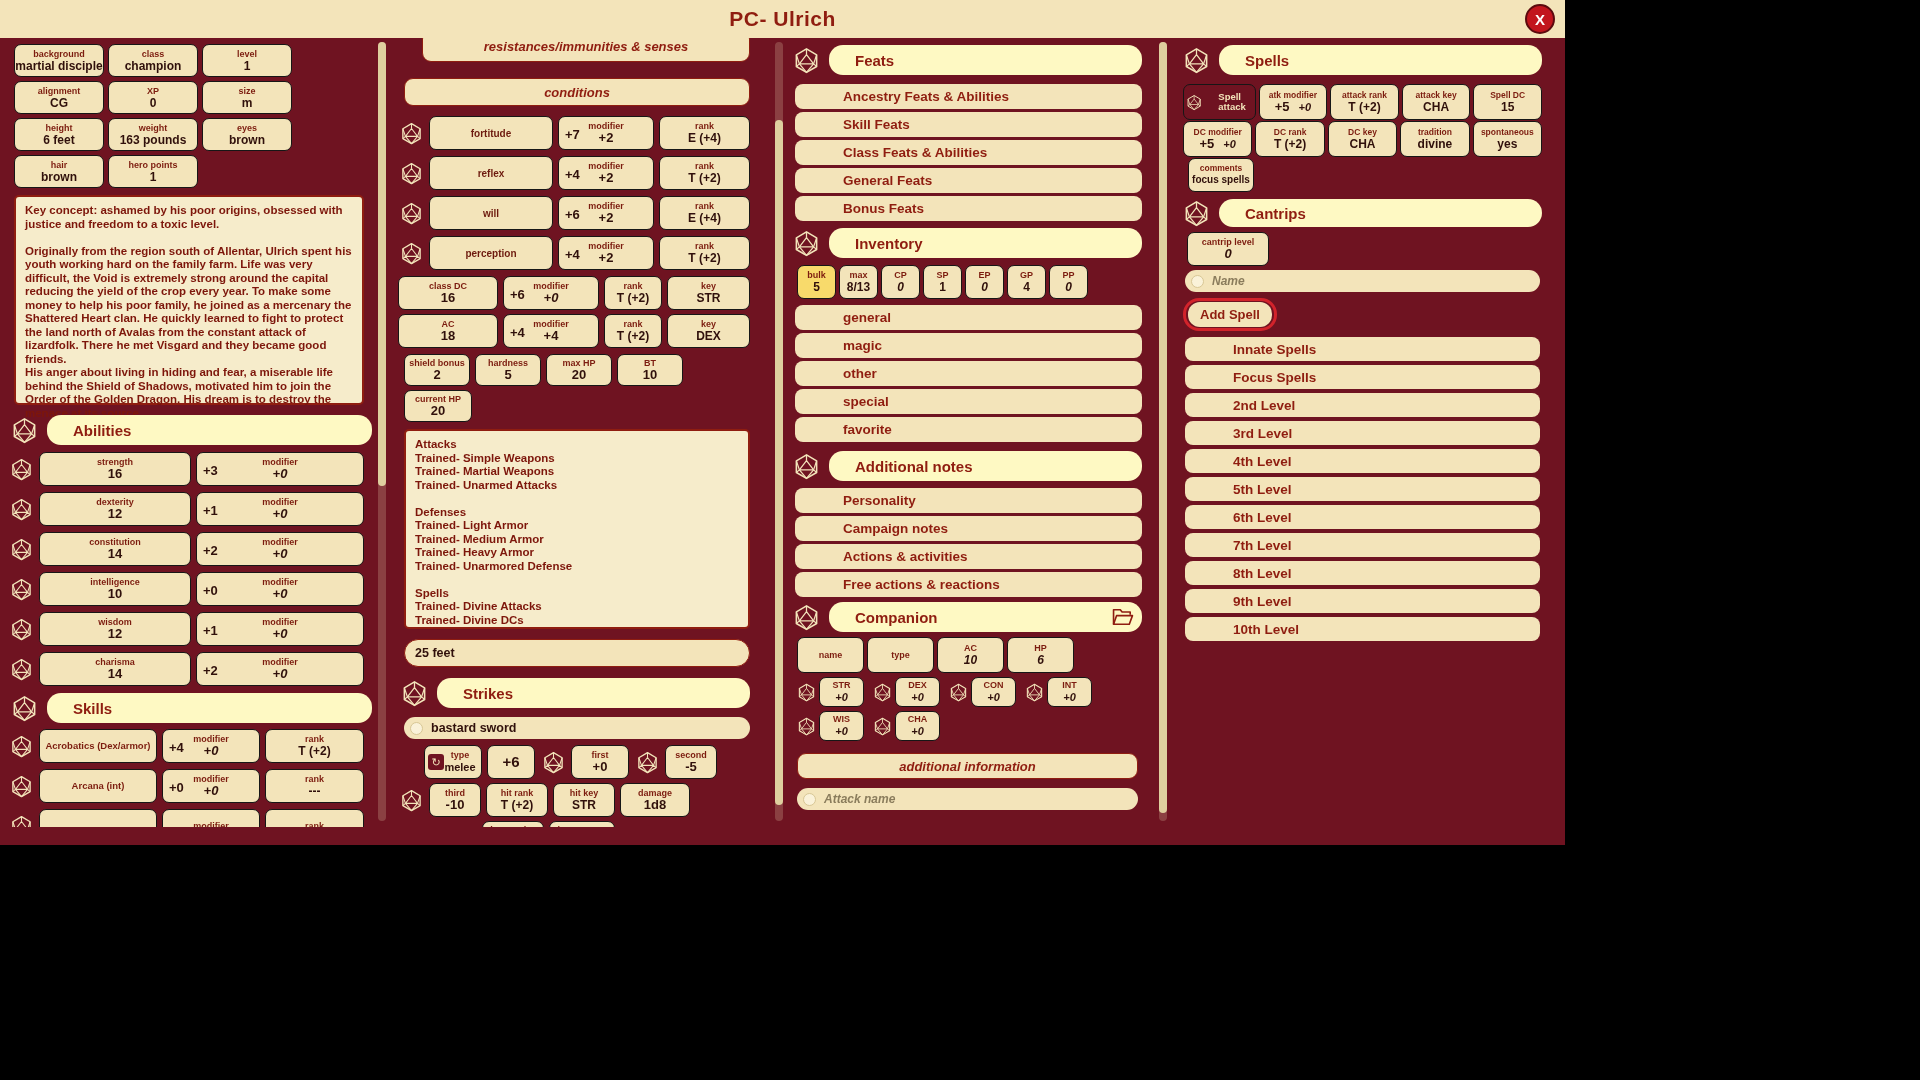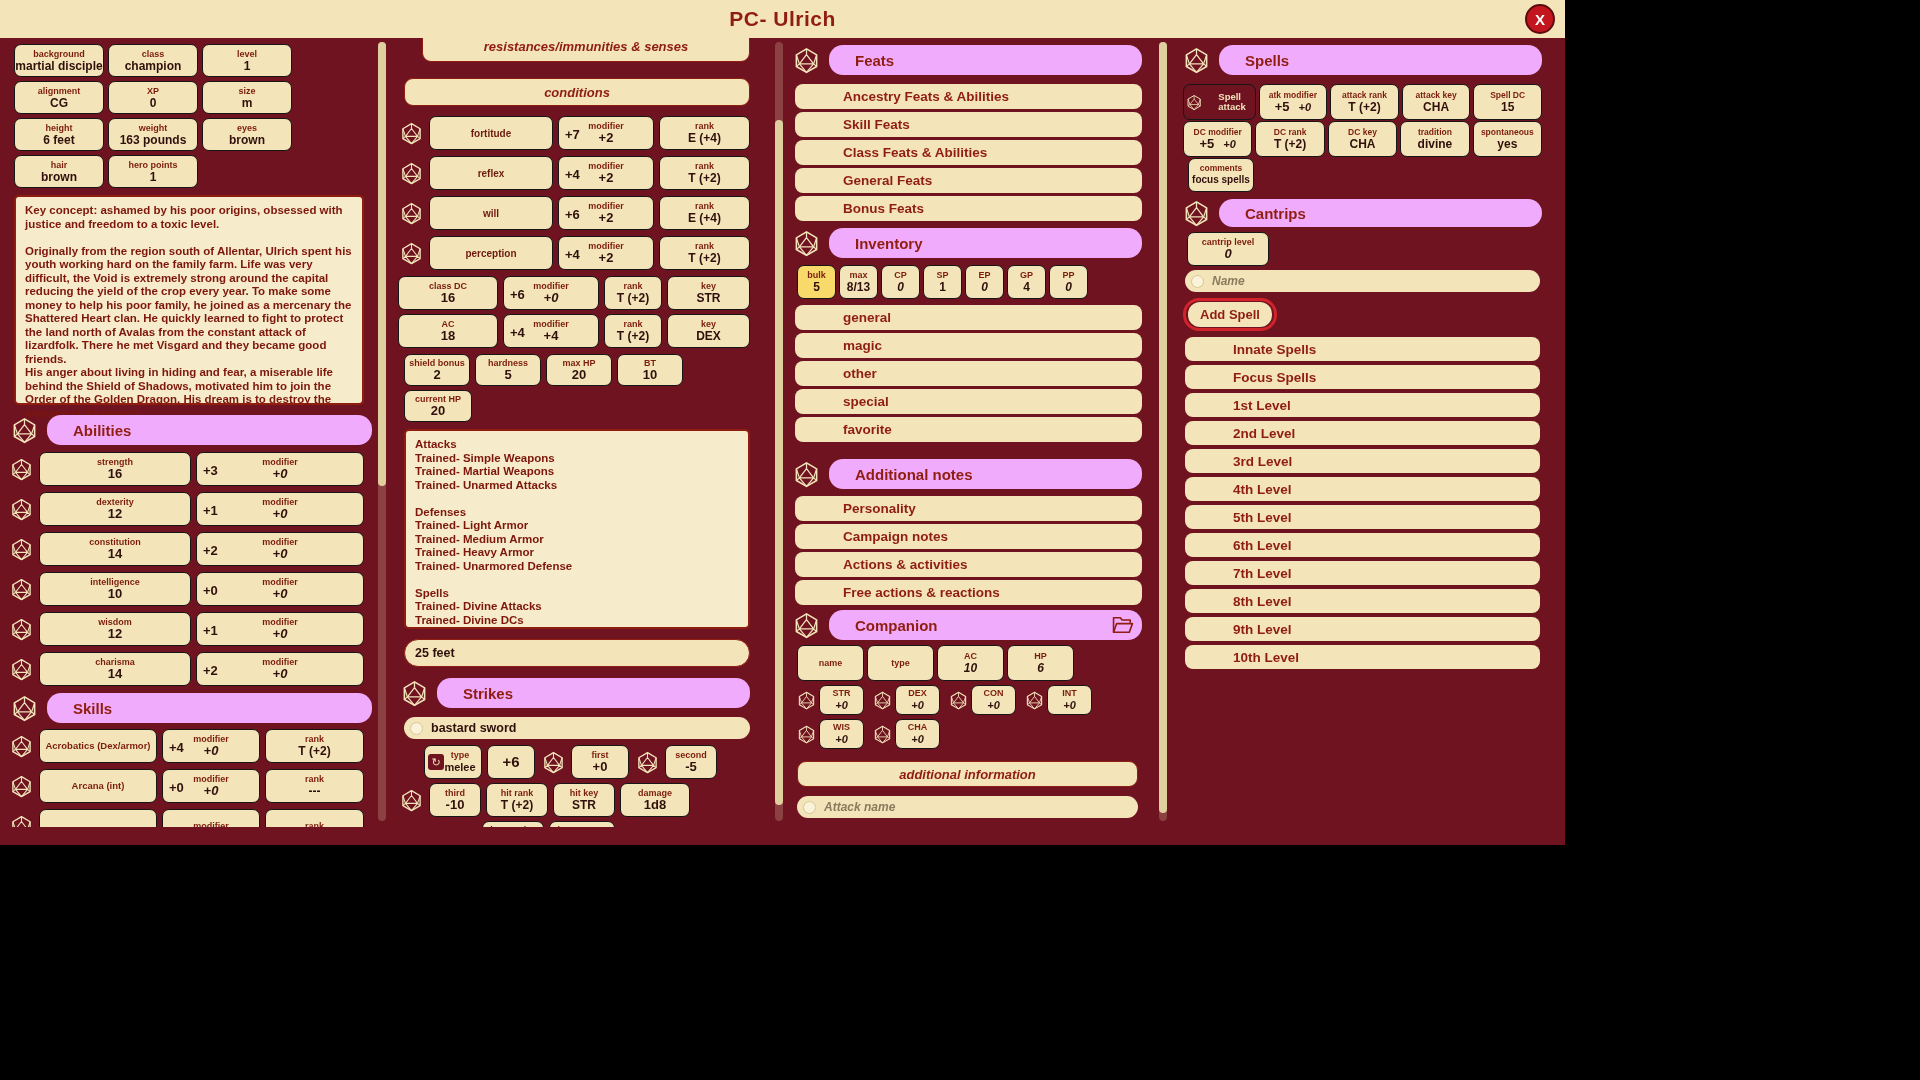--- a/index.html
+++ b/index.html
@@ -36,21 +36,21 @@
   .iconslot { width:26px; display:flex; align-items:center; justify-content:center; flex:0 0 auto; }
   .d20 { color:#f3e4ba; display:inline-flex; }
   .d20 svg { width:100%; height:100%; }
   .d20-lg { width:27px; height:27px; }
   .d20-sm { width:23px; height:23px; }
   .d20-xs { width:19px; height:19px; }
 
   
   .sech { display:flex; align-items:center; gap:7px; height:32px; }
   .sech .hicon { width:32px; display:flex; align-items:center; justify-content:center; flex:0 0 auto; }
-  .sech .hbar { flex:1; height:30px; background:#f0abfc; border-radius:14px; display:flex; align-items:center;
+  .sech .hbar { flex:1; height:30px; background:#fef9c3; border-radius:14px; display:flex; align-items:center;
                 padding-left:26px; font-size:15px; font-weight:700; color:#8f1d10; }
 
   
   .btnbar { background:#f3e4ba; border-radius:8px; height:25px; display:flex; align-items:center;
             padding-left:48px; font-size:13.5px; font-weight:700; color:#8f1d10; margin-bottom:3px; }
 
   
   .redbar { background:#f3e4ba; border:1.5px solid #8f1d10; border-radius:9px; display:flex; align-items:center;
             justify-content:center; font-style:italic; font-weight:700; color:#8f1d10; font-size:13px; }
 
@@ -805,21 +805,21 @@
 
       <div style="margin:6px 0 0 5px;">
 
       <div class="btnbar">general</div>
             <div class="btnbar">magic</div>
             <div class="btnbar">other</div>
             <div class="btnbar">special</div>
             <div class="btnbar">favorite</div>
           </div>
 
-      <div class="sech" style="margin-top:16px;">
+      <div class="sech" style="margin-top:8px;">
         <span class="hicon">
               <span class="d20 d20-lg">
                 <svg viewBox="0 0 24 24">
                   <g fill="none" stroke="currentColor" stroke-width="1.4" stroke-linejoin="round">
                     <path d="M12 1.7 21 7v10.3L12 22.6 3 17.3V7z"></path>
                     <path d="M12 6.8 18.3 15H5.7z" stroke-width="1.1"></path>
                     <path d="M12 1.7v5.1M21 7l-2.7 8M3 7l2.7 8M12 22.6 5.7 15M12 22.6 18.3 15M21 17.3 18.3 15M3 17.3 5.7 15" stroke-width="1.1"></path>
                   </g>
                 </svg>
               </span>
@@ -1112,21 +1112,20 @@
       <div style="margin-top:6px;">
         <span class="ring">
           <span class="addspell" style="display:inline-block;">Add Spell</span>
         </span>
       </div>
 
       <div style="margin:6px 2px 0 5px;">
 
       <div class="btnbar" style="height:24px; margin-bottom:4px; padding-left:48px;">Innate Spells</div>
             <div class="btnbar" style="height:24px; margin-bottom:4px; padding-left:48px;">Focus Spells</div>
-            <div class="btnbar" style="height:24px; margin-bottom:4px; padding-left:48px;">1st Level</div>
             <div class="btnbar" style="height:24px; margin-bottom:4px; padding-left:48px;">2nd Level</div>
             <div class="btnbar" style="height:24px; margin-bottom:4px; padding-left:48px;">3rd Level</div>
             <div class="btnbar" style="height:24px; margin-bottom:4px; padding-left:48px;">4th Level</div>
             <div class="btnbar" style="height:24px; margin-bottom:4px; padding-left:48px;">5th Level</div>
             <div class="btnbar" style="height:24px; margin-bottom:4px; padding-left:48px;">6th Level</div>
             <div class="btnbar" style="height:24px; margin-bottom:4px; padding-left:48px;">7th Level</div>
             <div class="btnbar" style="height:24px; margin-bottom:4px; padding-left:48px;">8th Level</div>
             <div class="btnbar" style="height:24px; margin-bottom:4px; padding-left:48px;">9th Level</div>
             <div class="btnbar" style="height:24px; margin-bottom:4px; padding-left:48px;">10th Level</div>
           </div>

